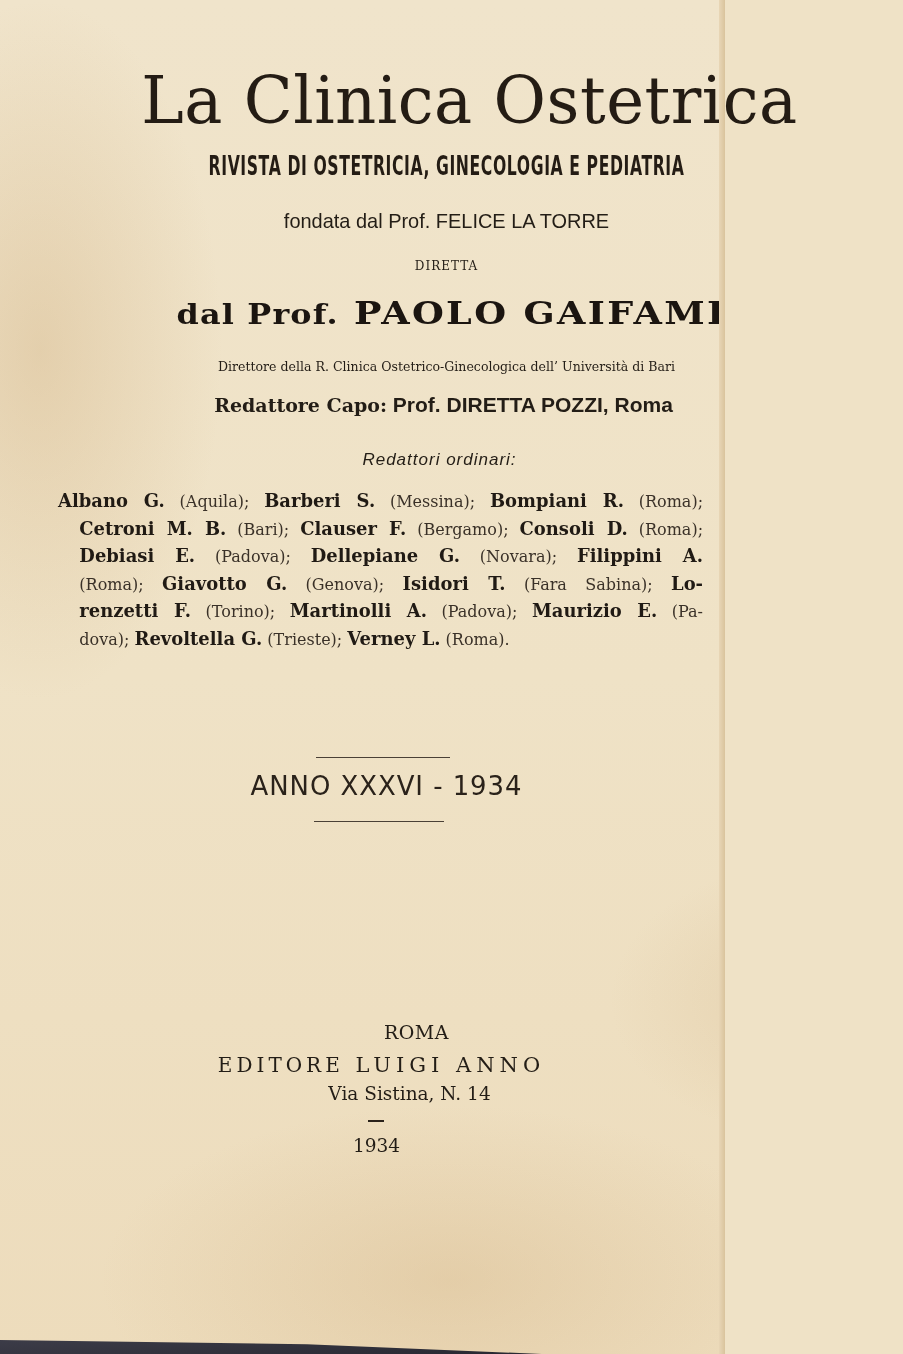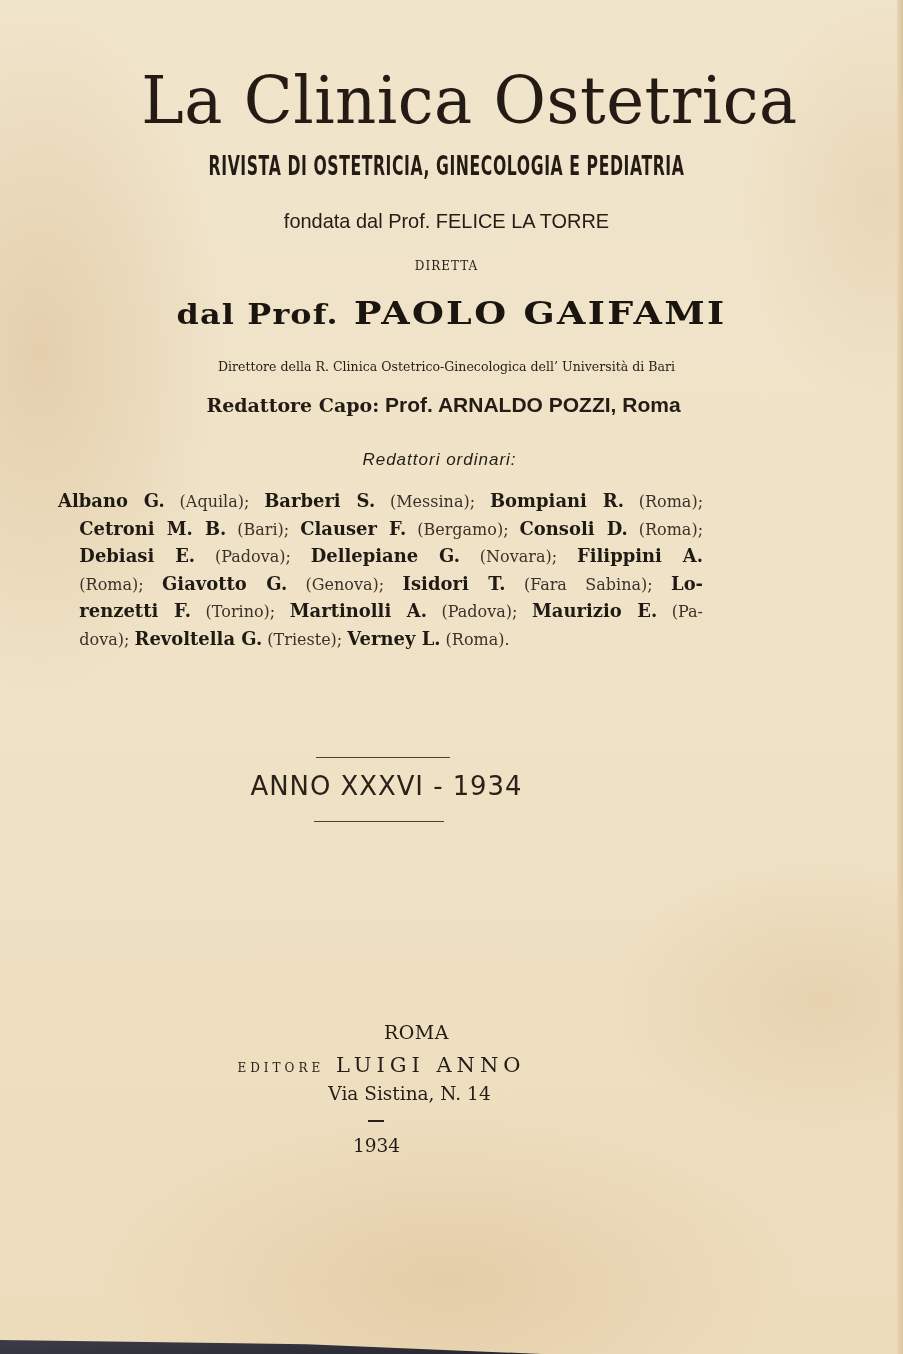--- a/index.html
+++ b/index.html
@@ -3,21 +3,21 @@
 <meta charset="utf-8">
 <style>
   html, body { margin: 0; padding: 0; }
   body {
     width: 903px; height: 1354px; overflow: hidden; position: relative;
     background: #efe2c6;
     font-family: "DejaVu Serif", serif;
     color: #231d16;
   }
   .page {
-    position: absolute; left: 0; top: 0; width: 903px; height: 1354px;
+    position: absolute; left: 0; top: 0; width: 725px; height: 1354px;
     background:
       radial-gradient(ellipse 260px 500px at 40px 350px, rgba(205,170,120,0.35), transparent 70%),
       radial-gradient(ellipse 300px 200px at 820px 1000px, rgba(205,170,120,0.25), transparent 70%),
       radial-gradient(ellipse 500px 250px at 450px 1280px, rgba(205,170,120,0.30), transparent 70%),
       radial-gradient(ellipse 200px 300px at 880px 200px, rgba(210,180,130,0.25), transparent 70%),
       linear-gradient(180deg, #f0e4cb 0%, #efe2c6 50%, #eddcbc 100%);
   }
   .bottom-edge {
     position: absolute; left: 0; bottom: 0; width: 903px; height: 14px;
     background: linear-gradient(176deg, #3c3c48 0%, #2a2a34 60%, #1e1e26 100%);
@@ -63,21 +63,21 @@
   .editors b { font-weight: bold; font-size: 18.5px; }
   .editors .city { font-size: 16.5px; color: #3a3128; }
 
   .rule { position: absolute; height: 1px; background: #4a4036; }
   .rule.top { top: 757px; left: 316px; width: 134px; }
   .rule.bottom { top: 821px; left: 314px; width: 130px; }
   .anno { top: 770px; left: -65px; font-family: "DejaVu Sans", sans-serif; font-size: 27px; letter-spacing: 1px; transform: scaleX(0.96); color: #2a221a; }
 
   .roma { top: 1021px; left: -35px; font-family: "DejaVu Serif", serif; font-size: 19px; letter-spacing: 0.5px; }
   .publisher { top: 1053px; left: -70px; font-family: "DejaVu Serif", serif; font-size: 21px; letter-spacing: 5px; }
-  .publisher .sc { font-size: 12px; letter-spacing: 4px; }
+  .publisher .sc { font-size: 20px; letter-spacing: 4px; }
   .address { top: 1083px; left: -42px; font-family: "DejaVu Serif", serif; font-size: 18.5px; }
   .dash { position: absolute; top: 1120px; left: 368px; width: 16px; height: 2px; background: #2a221a; }
   .year { top: 1135px; left: -75px; font-family: "DejaVu Serif", serif; font-size: 18.5px; }
 </style>
 </head>
 <body>
 
 <div class="page">
 
   <div class="line title">La Clinica Ostetrica</div>
@@ -87,21 +87,21 @@
 
   <div class="line director">
     <span class="small">dal Prof.</span>
     <span>PAOLO GAIFAMI</span>
   </div>
 
   <div class="line director-role">Direttore della R. Clinica Ostetrico-Ginecologica dell’ Università di Bari</div>
 
   <div class="line chief">
     <span class="chief-label">Redattore Capo:</span>
-    <span>Prof. ARNALDO POZZI, Roma</span>
+    <span>Prof. DIRETTA POZZI, Roma</span>
   </div>
 
   <div class="line ordinari">Redattori ordinari:</div>
 
   <div class="editors" id="editors-block">
       <span class="l"><b>Albano G.</b><span class="city"> (Aquila); </span><b>Barberi S.</b><span class="city"> (Messina); </span><b>Bompiani R.</b><span class="city"> (Roma);</span></span>
       <span class="l indent"><b>Cetroni M. B.</b><span class="city"> (Bari); </span><b>Clauser F.</b><span class="city"> (Bergamo); </span><b>Consoli D.</b><span class="city"> (Roma);</span></span>
       <span class="l indent"><b>Debiasi E.</b><span class="city"> (Padova); </span><b>Dellepiane G.</b><span class="city"> (Novara); </span><b>Filippini A.</b></span>
       <span class="l indent"><span class="city">(Roma); </span><b>Giavotto G.</b><span class="city"> (Genova); </span><b>Isidori T.</b><span class="city"> (Fara Sabina); </span><b>Lo-</b></span>
       <span class="l indent"><b>renzetti F.</b><span class="city"> (Torino); </span><b>Martinolli A.</b><span class="city"> (Padova); </span><b>Maurizio E.</b><span class="city"> (Pa-</span></span>

